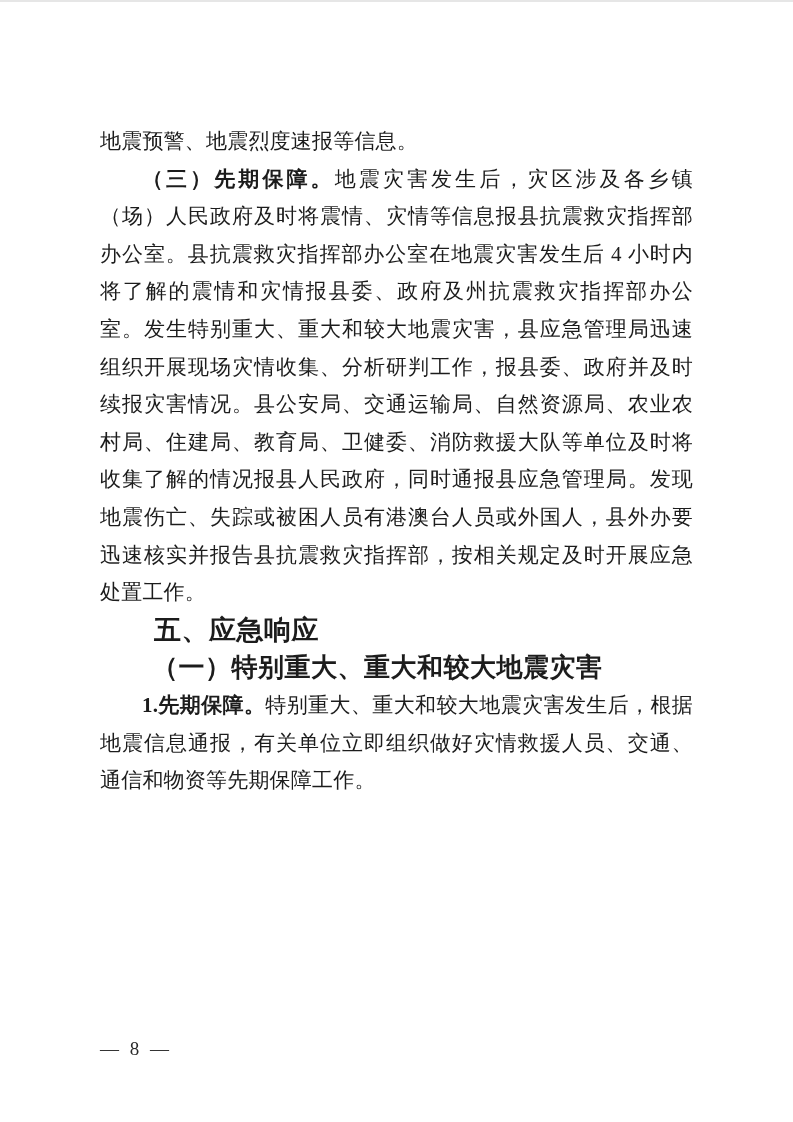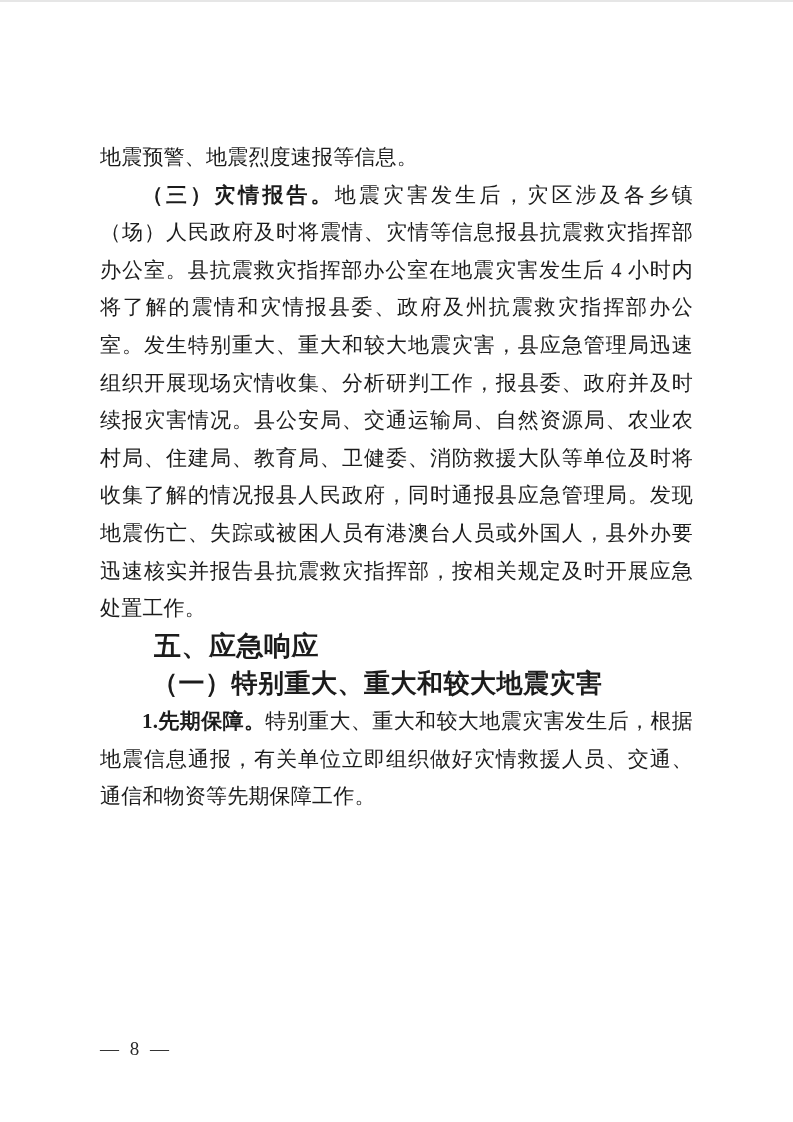--- a/index.html
+++ b/index.html
@@ -21,21 +21,21 @@
     position: absolute;
     top: 0;
     left: 0;
     width: 793px;
     height: 2px;
     background: #e6e6e6;
   }
   .content {
     position: absolute;
     left: 100px;
-    top: 139px;
+    top: 123px;
     width: 593px;
     font-size: 21px;
     line-height: 37.6px;
     text-align: justify;
     word-break: break-all;
     letter-spacing: 0.2px;
   }
   p.body {
     text-indent: 2em;
   }
@@ -75,21 +75,21 @@
 </head>
 <body>
 
 <div class="page">
   <div class="scan-edge-top"></div>
 
   <div class="content">
 
     <p class="body no-indent"><span>地震预警、地震烈度速报等信息。</span></p>
 
-    <p class="body"><span class="lead">（三）灾情报告。</span><span>地震灾害发生后，灾区涉及各乡镇（场）人民政府及时将震情、灾情等信息报县抗震救灾指挥部办公室。县抗震救灾指挥部办公室在地震灾害发生后 4 小时内将了解的震情和灾情报县委、政府及州抗震救灾指挥部办公室。发生特别重大、重大和较大地震灾害，县应急管理局迅速组织开展现场灾情收集、分析研判工作，报县委、政府并及时续报灾害情况。县公安局、交通运输局、自然资源局、农业农村局、住建局、教育局、卫健委、消防救援大队等单位及时将收集了解的情况报县人民政府，同时通报县应急管理局。发现地震伤亡、失踪或被困人员有港澳台人员或外国人，县外办要迅速核实并报告县抗震救灾指挥部，按相关规定及时开展应急处置工作。</span></p>
+    <p class="body"><span class="lead">（三）先期保障。</span><span>地震灾害发生后，灾区涉及各乡镇（场）人民政府及时将震情、灾情等信息报县抗震救灾指挥部办公室。县抗震救灾指挥部办公室在地震灾害发生后 4 小时内将了解的震情和灾情报县委、政府及州抗震救灾指挥部办公室。发生特别重大、重大和较大地震灾害，县应急管理局迅速组织开展现场灾情收集、分析研判工作，报县委、政府并及时续报灾害情况。县公安局、交通运输局、自然资源局、农业农村局、住建局、教育局、卫健委、消防救援大队等单位及时将收集了解的情况报县人民政府，同时通报县应急管理局。发现地震伤亡、失踪或被困人员有港澳台人员或外国人，县外办要迅速核实并报告县抗震救灾指挥部，按相关规定及时开展应急处置工作。</span></p>
 
     <h2 class="h1">五、应急响应</h2>
 
     <h3 class="h2">（一）特别重大、重大和较大地震灾害</h3>
 
     <p class="body"><span class="lead">1.先期保障。</span><span>特别重大、重大和较大地震灾害发生后，根据地震信息通报，有关单位立即组织做好灾情救援人员、交通、通信和物资等先期保障工作。</span></p>
 
 
 
   </div>

